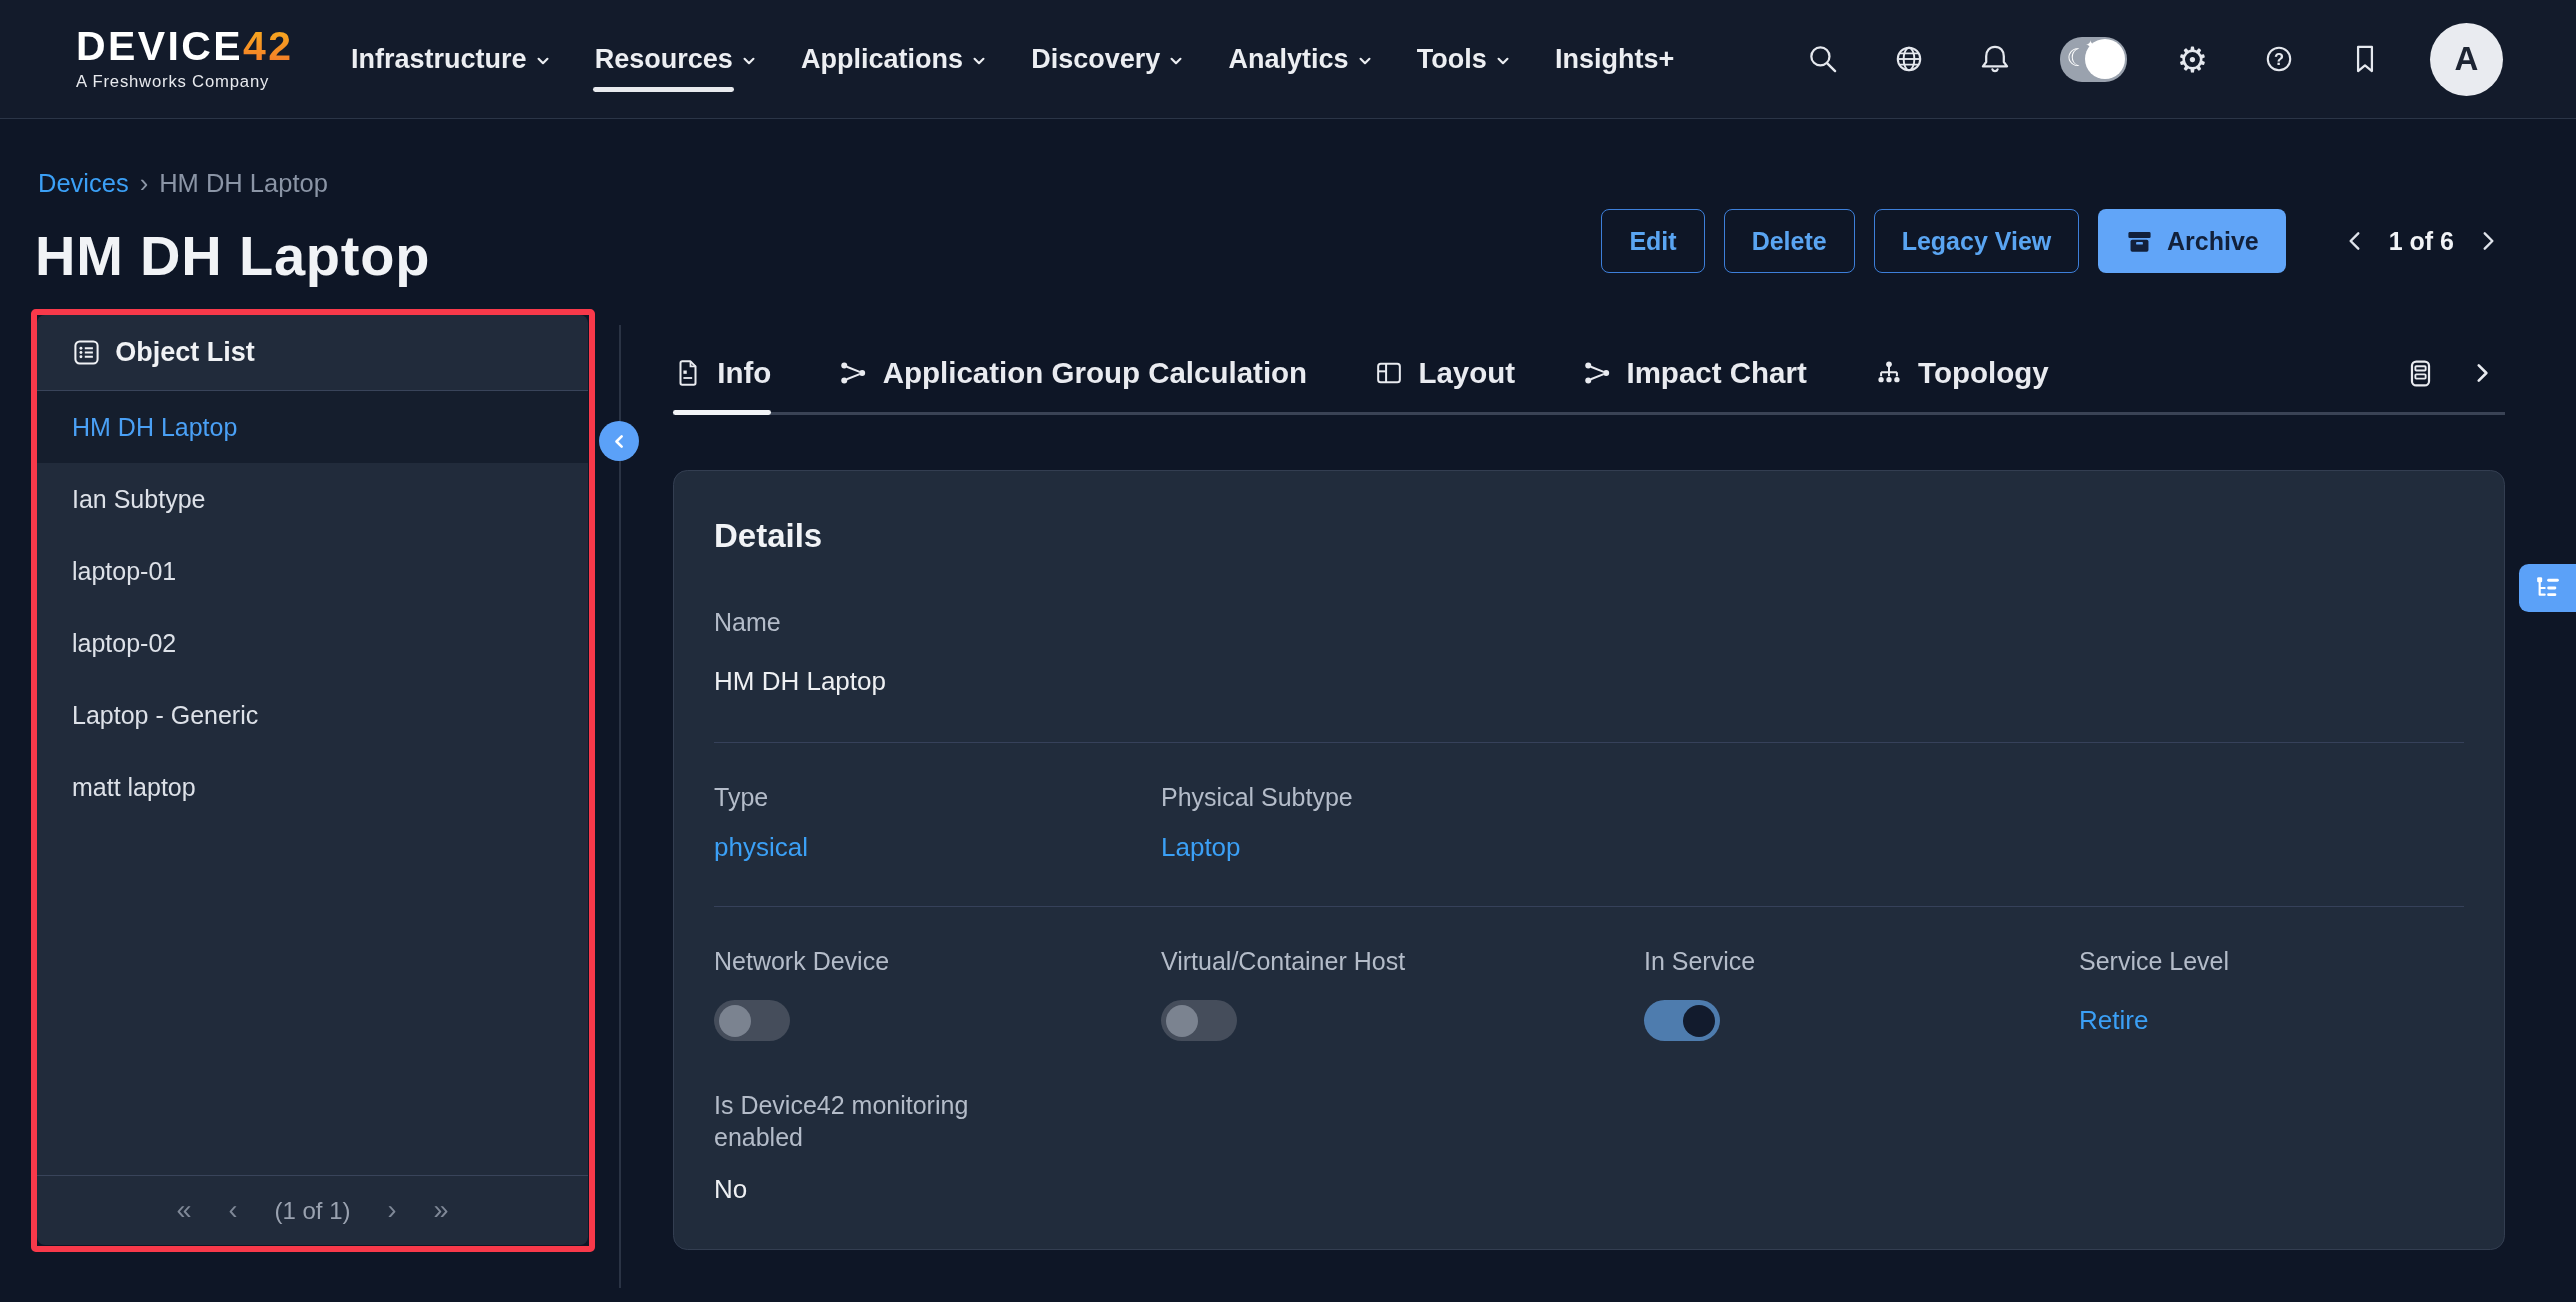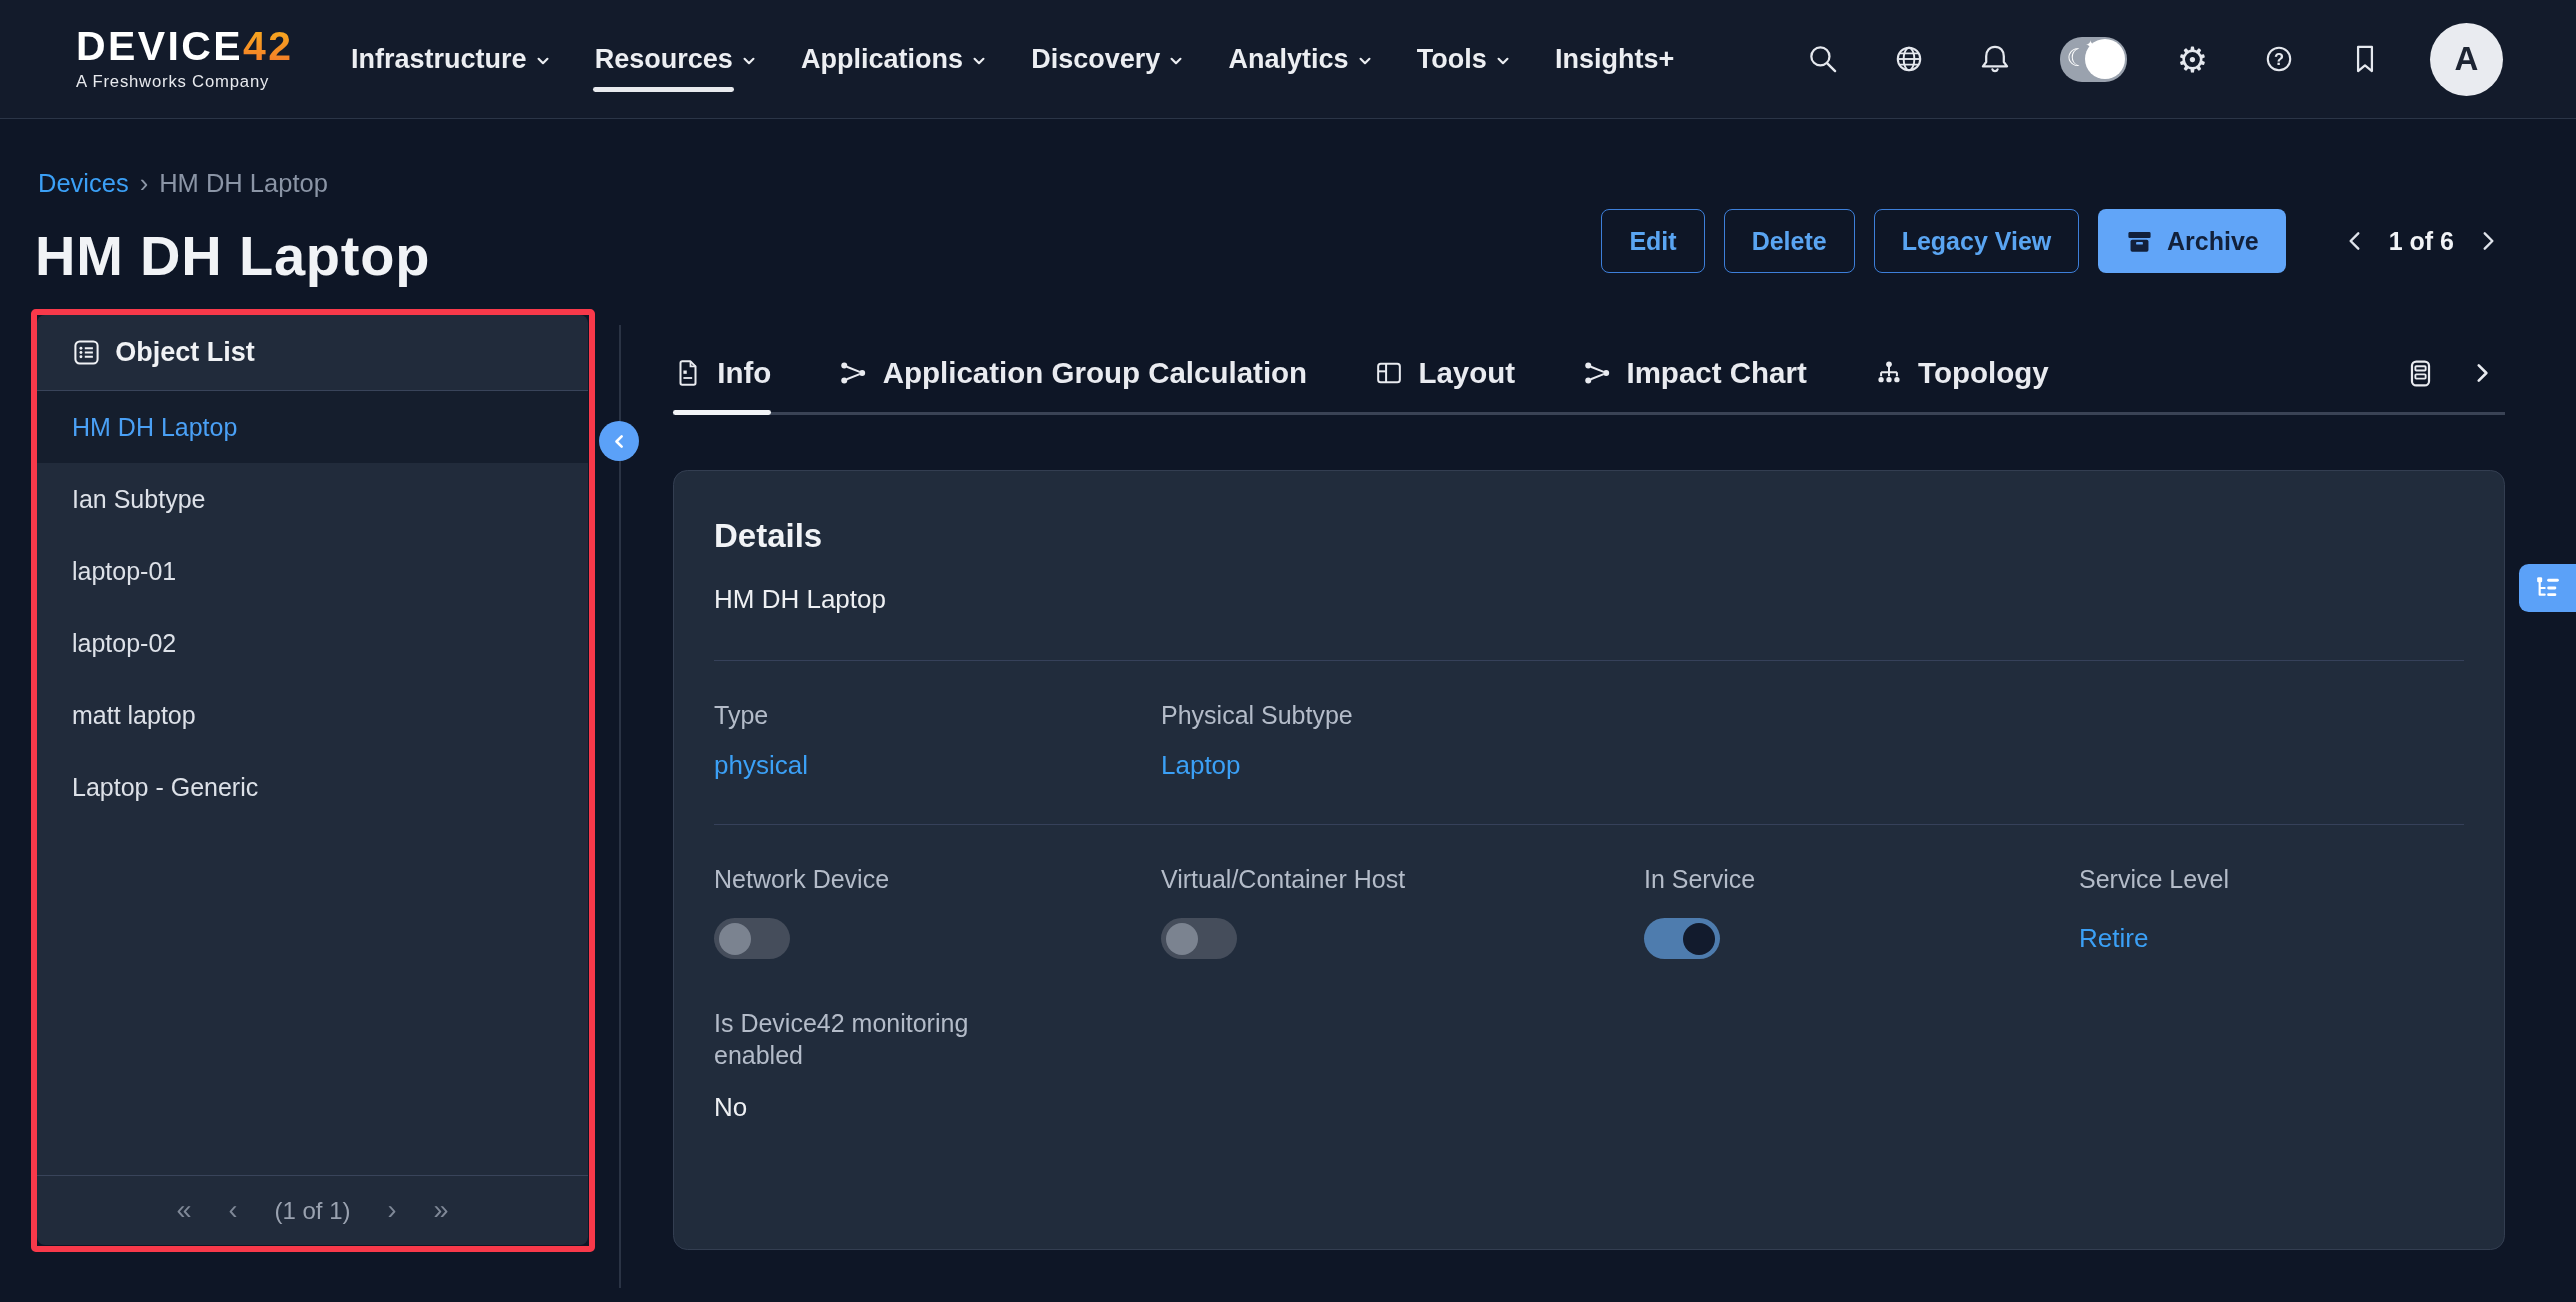--- a/index.html
+++ b/index.html
@@ -366,24 +366,24 @@
         <div class="sb-item">
             <span>Ian Subtype</span>
           </div>
         <div class="sb-item">
             <span>laptop-01</span>
           </div>
         <div class="sb-item">
             <span>laptop-02</span>
           </div>
         <div class="sb-item">
+            <span>Laptop - Generic</span>
+          </div>
+        <div class="sb-item">
             <span>matt laptop</span>
-          </div>
-        <div class="sb-item">
-            <span>Laptop - Generic</span>
           </div>
       </div>
       <div class="sb-spacer"></div>
       <div class="sb-footer">
         <span class="sb-page-btn">«</span>
         <span class="sb-page-btn">‹</span>
         <span class="sb-page-label">(1 of 1)</span>
         <span class="sb-page-btn">›</span>
         <span class="sb-page-btn">»</span>
       </div>
@@ -394,20 +394,21 @@
     <span>
       <svg width="19" height="19" viewBox="0 0 22 22">
           <path d="M13.5 5l-6 6 6 6" fill="none" stroke="#ffffff" stroke-width="3" stroke-linecap="round" stroke-linejoin="round"></path>
         </svg>
     </span>
   </div>
 
   <div class="card">
     <div class="card-title">Details</div>
 
+    <div class="field-label name-label">Name</div>
     <div class="field-value name-value">HM DH Laptop</div>
 
     <div class="hr hr-1"></div>
 
     <div class="row row-labels-2">
       <div class="col-1 field-label">Type</div>
       <div class="col-2 field-label">Physical Subtype</div>
     </div>
     <div class="row row-values-2">
       <div class="col-1"><span class="field-link">physical</span></div>

